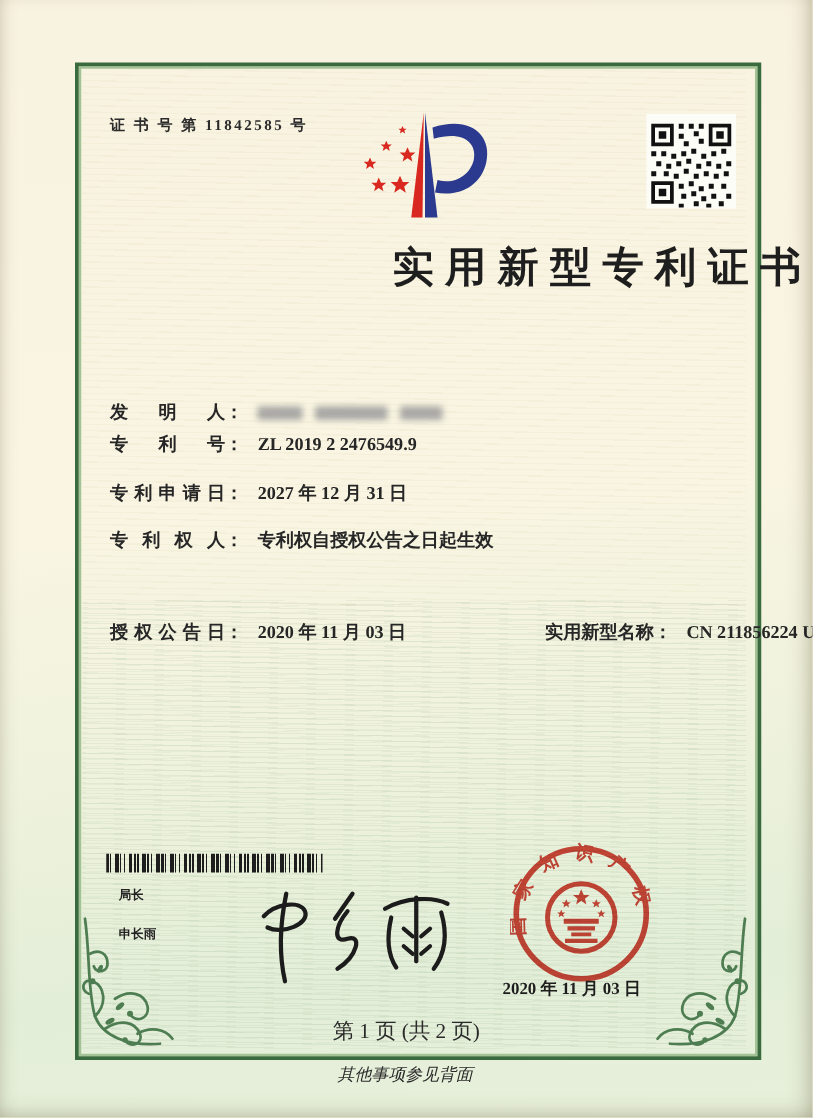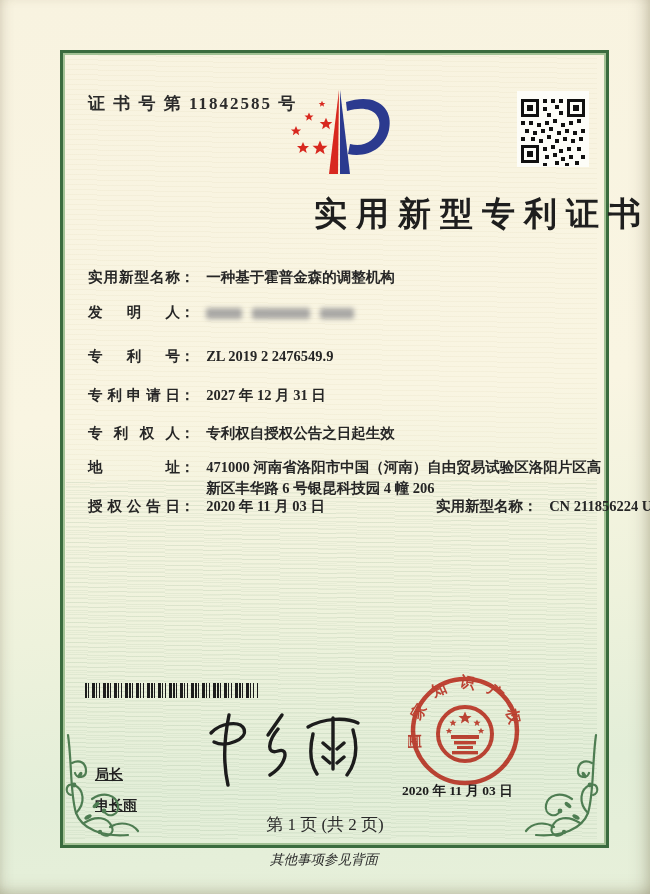--- a/index.html
+++ b/index.html
@@ -23,21 +23,21 @@
     background:
       repeating-linear-gradient(1.5deg, rgba(110,150,112,.10) 0 1px, transparent 1px 4px),
       repeating-linear-gradient(-1deg, rgba(120,158,118,.07) 0 1px, transparent 1px 5px);
     pointer-events:none;
   }
   .guilloche-top{
     position:absolute;left:66px;top:55px;width:531px;height:430px;
     background:repeating-linear-gradient(1deg, rgba(190,175,120,.08) 0 1px, transparent 1px 5px);
     pointer-events:none;
   }
-  .cert-no{position:absolute;left:88px;top:92px;font-size:17px;font-weight:600;color:#2b2b2b;letter-spacing:2px;}
+  .cert-no{position:absolute;left:88px;top:92px;font-size:12px;font-weight:600;color:#2b2b2b;letter-spacing:2px;}
   .logo{position:absolute;left:276px;top:86px;width:124px;height:92px;}
   .qr{position:absolute;left:517px;top:91px;width:72px;height:76px;}
   .title{
     position:absolute;left:0;top:192px;width:650px;text-align:right;
     font-size:33px;font-weight:bold;color:#1e1e1e;letter-spacing:9px;
   }
   .row{position:absolute;left:88px;font-size:14.5px;font-weight:600;color:#262626;line-height:21px;white-space:nowrap;}
   .row .lbl{display:inline-block;width:92px;text-align:justify;text-align-last:justify;vertical-align:top;}
   .row .colon{display:inline-block;vertical-align:top;}
   .row .val{display:inline-block;margin-left:8px;vertical-align:top;}
@@ -50,21 +50,21 @@
     font-size:13.5px;font-style:italic;color:#232323;line-height:22.5px;text-align:justify;
   }
   .paragraphs p{margin:0;text-indent:2em;}
   .barcode{
     position:absolute;left:85px;top:683px;width:173px;height:15px;
     background:repeating-linear-gradient(90deg,
       #1d1d1d 0 2px,transparent 2px 3px,#1d1d1d 3px 4px,transparent 4px 7px,
       #1d1d1d 7px 10px,transparent 10px 11px,#1d1d1d 11px 12px,transparent 12px 14px,
       #1d1d1d 14px 15px,transparent 15px 18px,#1d1d1d 18px 21px,transparent 21px 22px);
   }
-  .signer{position:absolute;left:95px;top:759px;font-size:14px;font-weight:600;color:#222;line-height:31px;text-decoration:underline;}
+  .signer{position:absolute;left:95px;top:701px;font-size:10px;font-weight:600;color:#222;line-height:31px;}
   .signature{position:absolute;left:196px;top:703px;width:170px;height:95px;}
   .seal{position:absolute;left:408px;top:674px;width:114px;height:114px;mix-blend-mode:multiply;opacity:.93;}
   .seal-date{position:absolute;left:402px;top:782px;width:140px;font-size:13.5px;font-weight:600;color:#1d1d1d;white-space:nowrap;}
   .page-info{position:absolute;left:0;top:813px;width:650px;text-align:center;font-size:17px;color:#2a2a2a;}
   .footer-note{position:absolute;left:0;top:851px;width:648px;text-align:center;font-size:13.5px;font-style:italic;color:#2a2a2a;}
   .flourish{position:absolute;width:86px;height:112px;}
   .flourish.bl{left:62px;top:729px;}
   .flourish.br{left:516px;top:729px;transform:scaleX(-1);}
 </style>
 </head>
@@ -116,49 +116,41 @@
                M8 38h4v4H8z M16 40h4v4h-4z M24 38h4v4h-4z M32 36h4v4h-4z M40 40h4v4h-4z M48 38h4v4h-4z M56 40h4v4h-4z M64 38h4v4h-4z
                M4 46h4v4H4z M14 46h4v4h-4z M22 48h4v4h-4z M30 44h4v4h-4z M38 48h4v4h-4z M46 46h4v4h-4z M54 48h4v4h-4z M62 46h4v4h-4z
                M26 56h4v4h-4z M34 54h4v4h-4z M42 58h4v4h-4z M50 56h4v4h-4z M60 56h4v4h-4z
                M28 64h4v4h-4z M36 62h4v4h-4z M44 66h4v4h-4z M52 64h4v4h-4z M64 64h4v4h-4z
                M26 72h4v3h-4z M38 70h4v4h-4z M48 72h4v3h-4z M58 70h4v4h-4z"></path>
     </g>
   </svg>
 
   <div class="title">实用新型专利证书</div>
 
-  <div class="row" style="top:267px">
-    <span class="lbl">实用新型名称</span><span class="colon">：</span>
-    <span class="val">一种基于霍普金森的调整机构</span>
-  </div>
-
-  <div class="row" style="top:302px">
+
+  <div class="row" style="top:320px">
     <span class="lbl">发明人</span><span class="colon">：</span>
     <span class="val"><span class="blur-blob b1"></span><span class="blur-blob b2"></span><span class="blur-blob b3"></span></span>
   </div>
 
   <div class="row" style="top:346px">
     <span class="lbl">专利号</span><span class="colon">：</span>
     <span class="val">ZL 2019 2 2476549.9</span>
   </div>
 
   <div class="row" style="top:385px">
     <span class="lbl">专利申请日</span><span class="colon">：</span>
     <span class="val">2027 年 12 月 31 日</span>
   </div>
 
   <div class="row" style="top:423px">
     <span class="lbl">专利权人</span><span class="colon">：</span>
     <span class="val">专利权自授权公告之日起生效</span>
   </div>
 
-  <div class="row" style="top:457px">
-    <span class="lbl">地址</span><span class="colon">：</span>
-    <span class="val wrap">471000 河南省洛阳市中国（河南）自由贸易试验区洛阳片区高新区丰华路 6 号银昆科技园 4 幢 206</span>
-  </div>
 
   <div class="row" style="top:496px">
     <span class="lbl">授权公告日</span><span class="colon">：</span>
     <span class="val">2020 年 11 月 03 日</span>
     <span class="grant2">
       <span>实用新型名称</span><span class="colon">：</span>
       <span class="val">CN 211856224 U</span>
     </span>
   </div>
 

